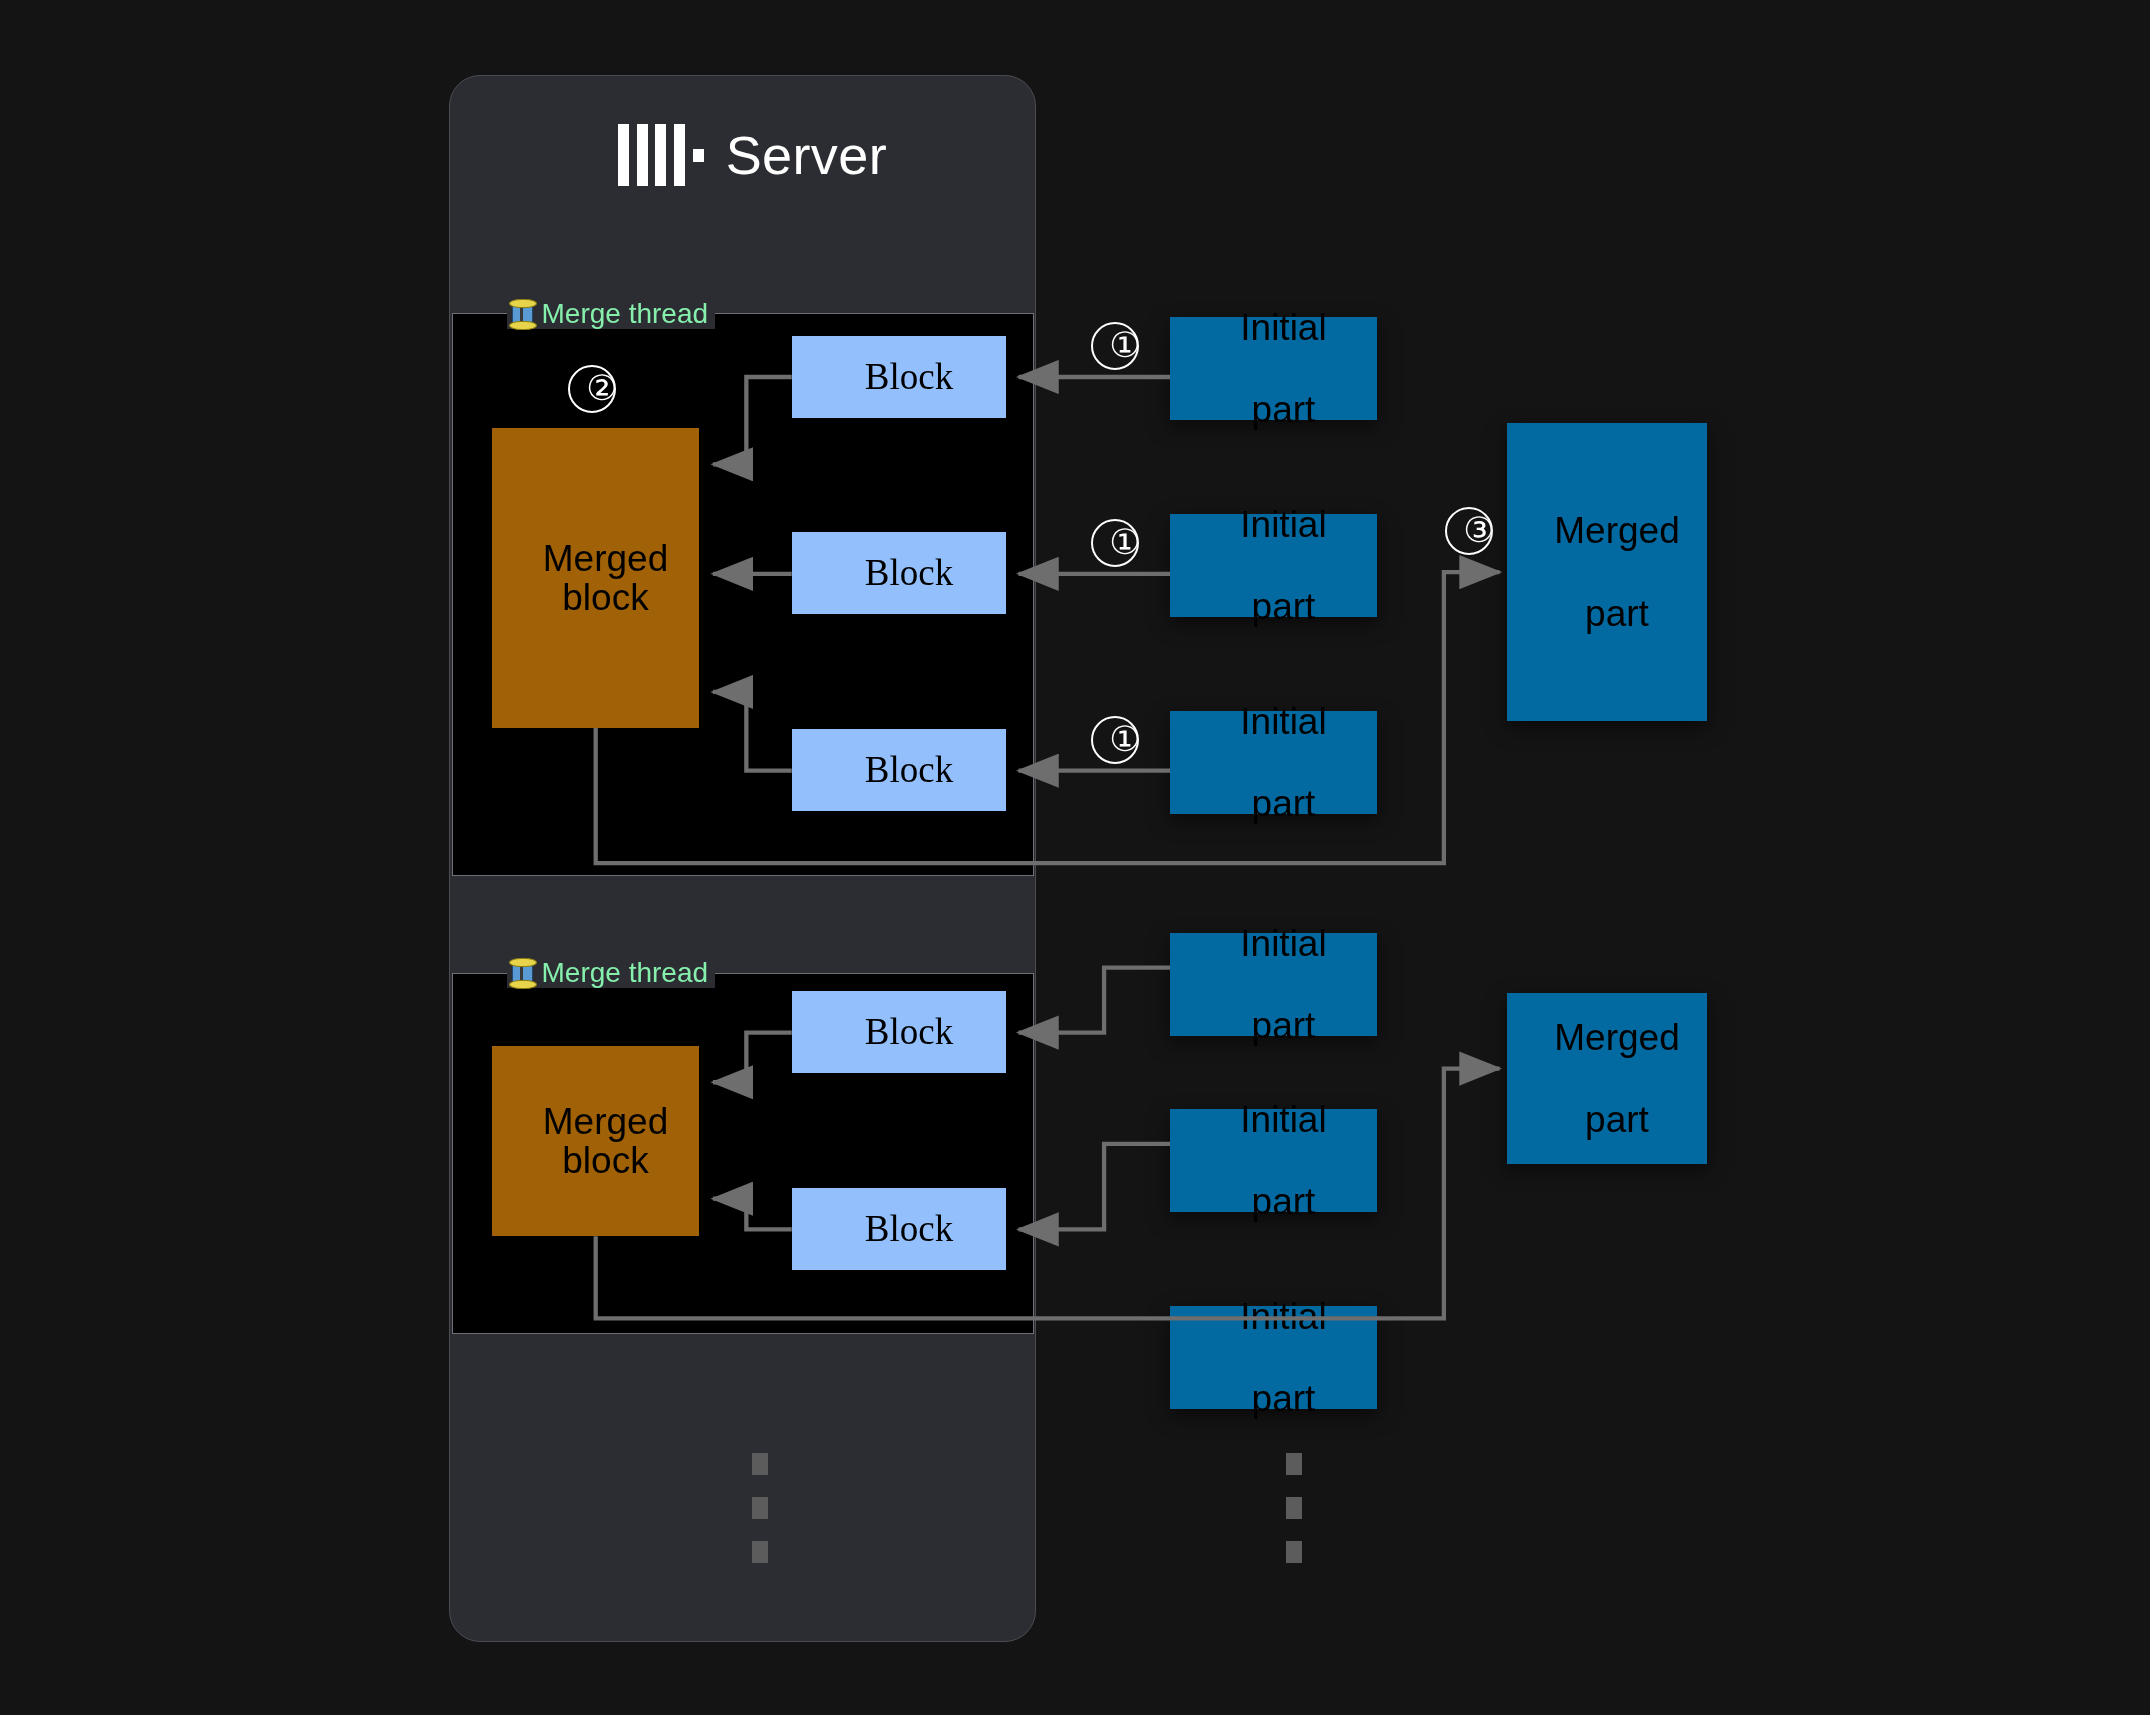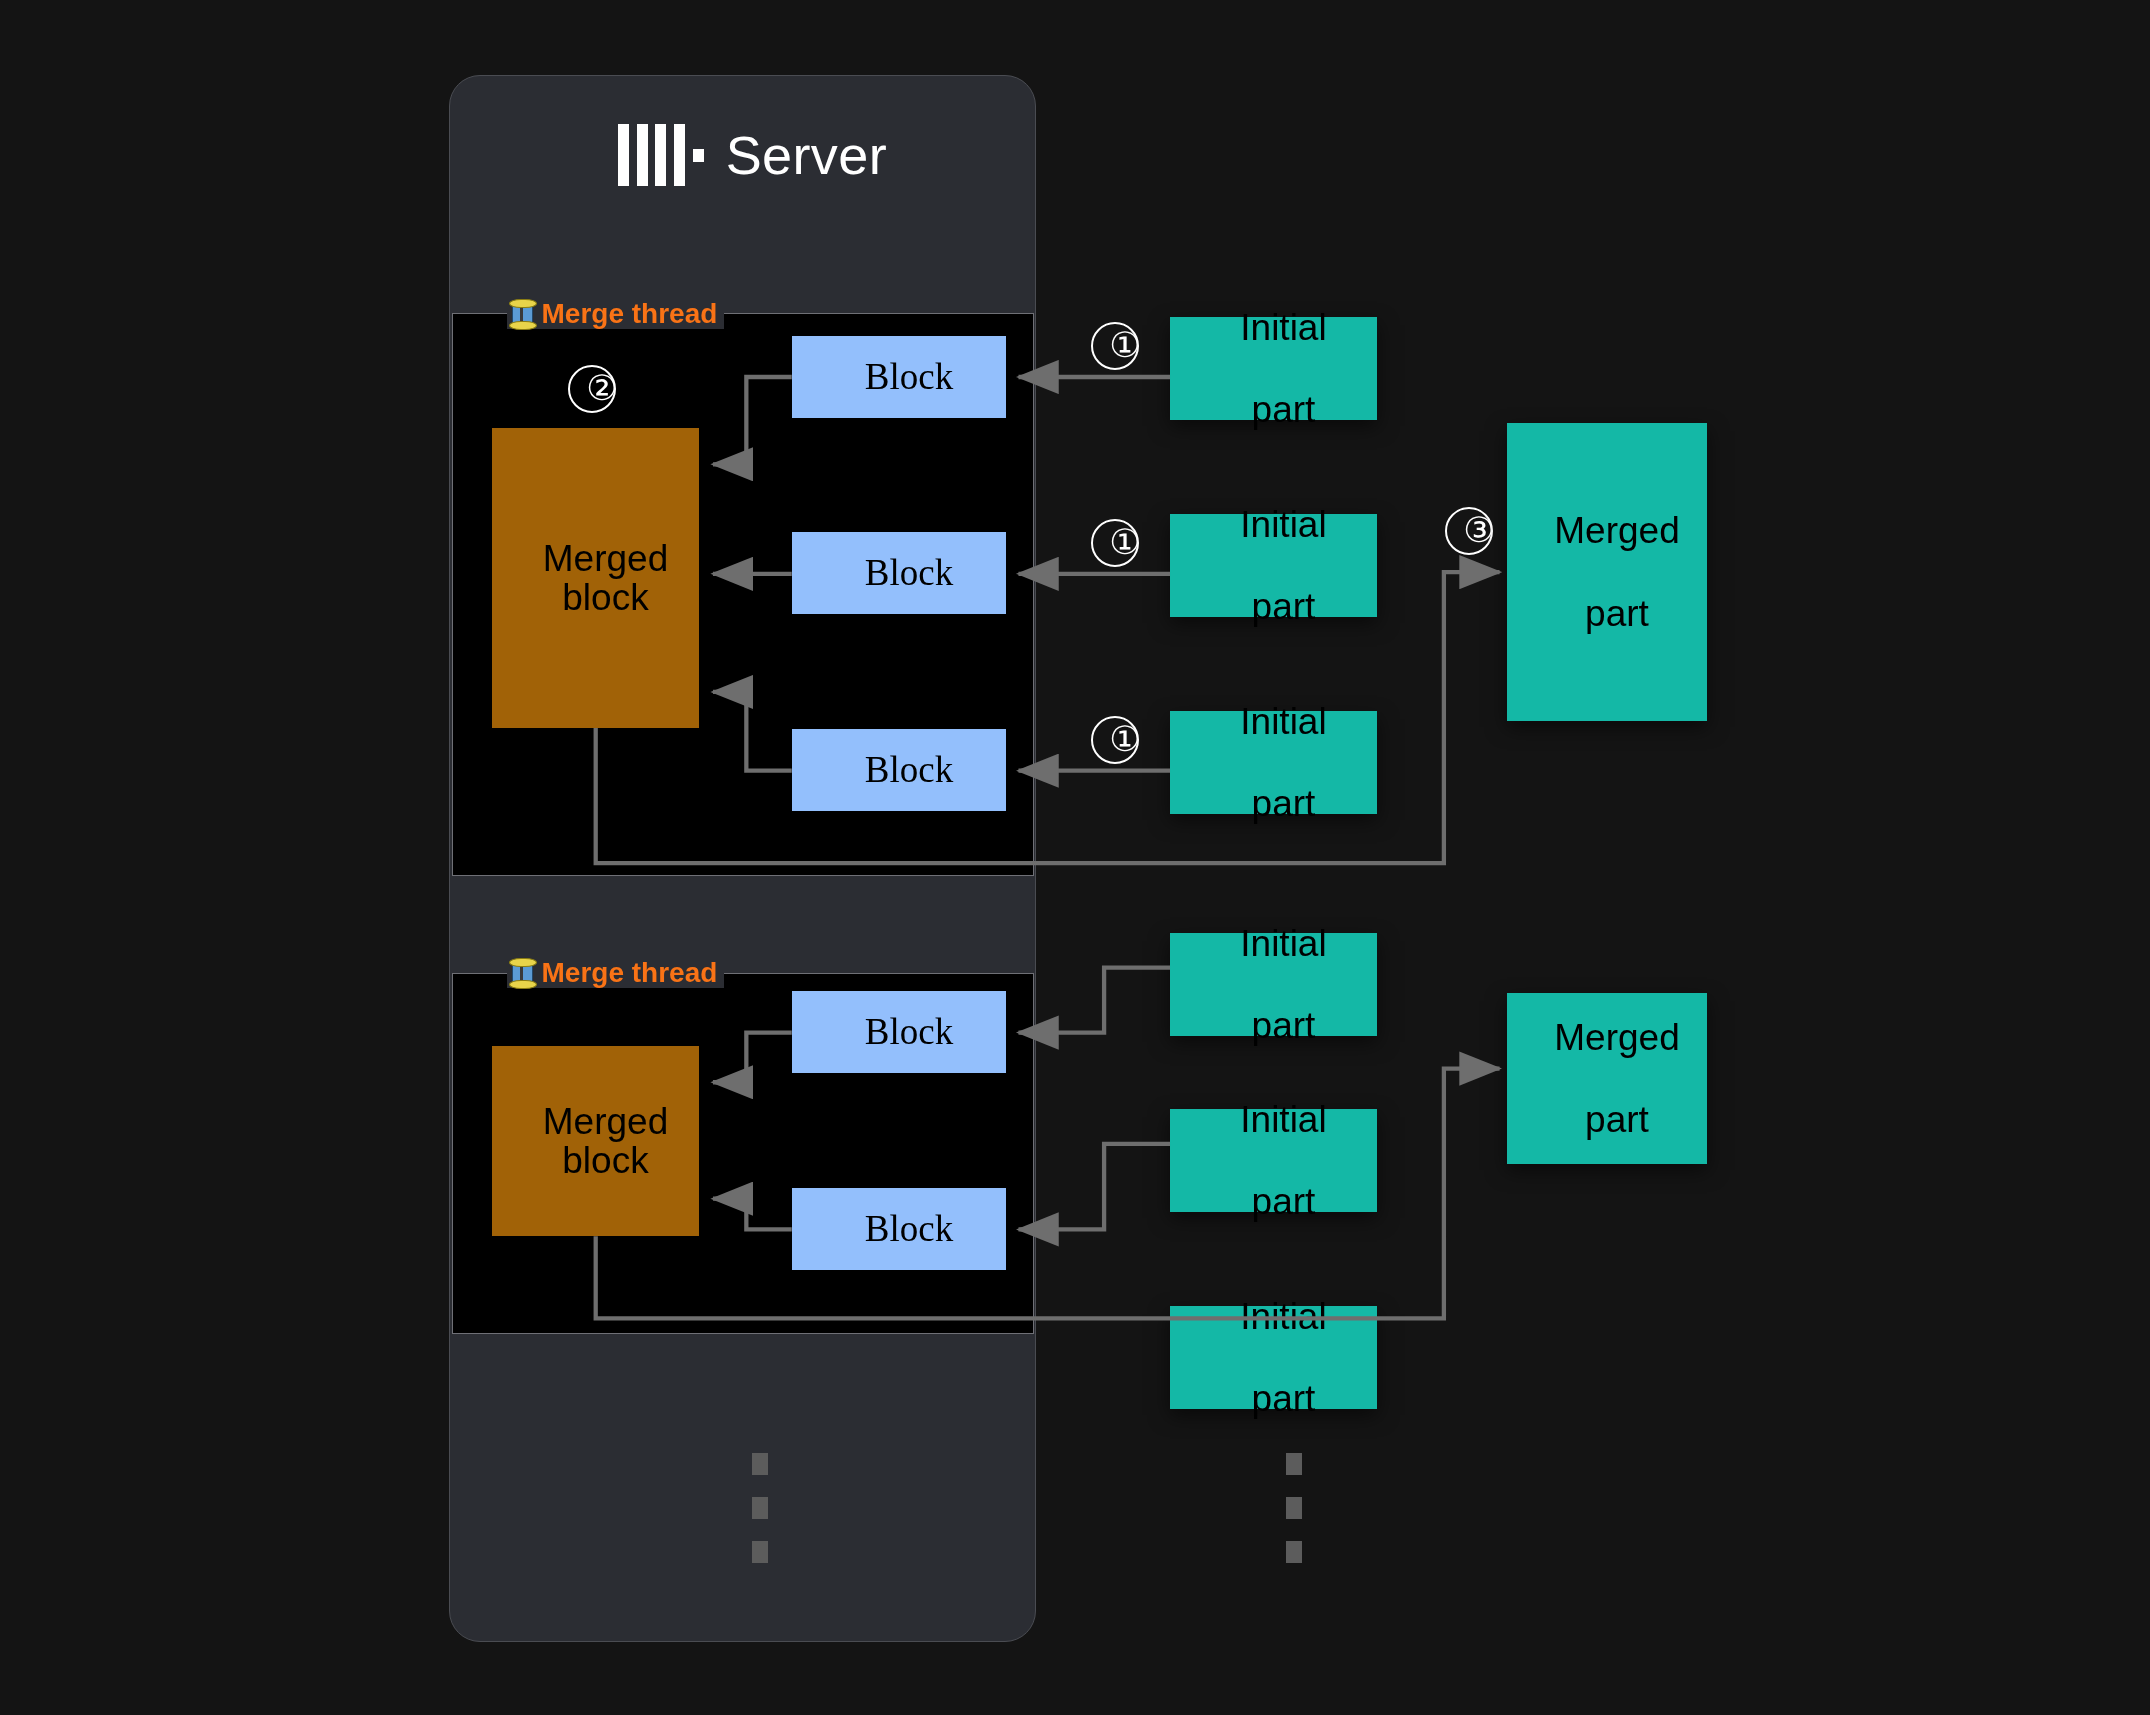--- a/index.html
+++ b/index.html
@@ -66,28 +66,27 @@
 
   
   .merge-group {
     background: #000000;
     border: 1.7px solid #6f7076;
   }
   .merge-group-label {
     display: flex;
     align-items: center;
     gap: 6.8px;
-    color: #f97316;
+    color: #86efac;
     font-size: 28px;
     line-height: 1;
     white-space: nowrap;
     background: #2b2d33;
     padding: 0 6.8px 0 1.7px;
     height: 31px;
-    font-weight: bold;
   }
   .spool-icon {
     position: relative;
     width: 26px; height: 31px;
     display: inline-block;
     flex: 0 0 auto;
   }
   .spool-icon .body {
     position: absolute;
     left: 3.4px; top: 5.1px;
@@ -124,21 +123,21 @@
   .block-box {
     background: #93bffc;
     font-size: 37px;
     font-family: Liberation Serif, serif;
   }
   .merged-block-box {
     background: #a16207;
     font-size: 37px;
   }
   .part-box {
-    background: #14b8a6;
+    background: #0369a1;
     font-size: 37px;
     box-shadow: 0 6.8px 19px rgba(0,0,0,0.55);
     gap: 43px;
   }
 
   
   .step-circle {
     border: 2.6px solid #ffffff;
     border-radius: 50%;
     color: #ffffff;

